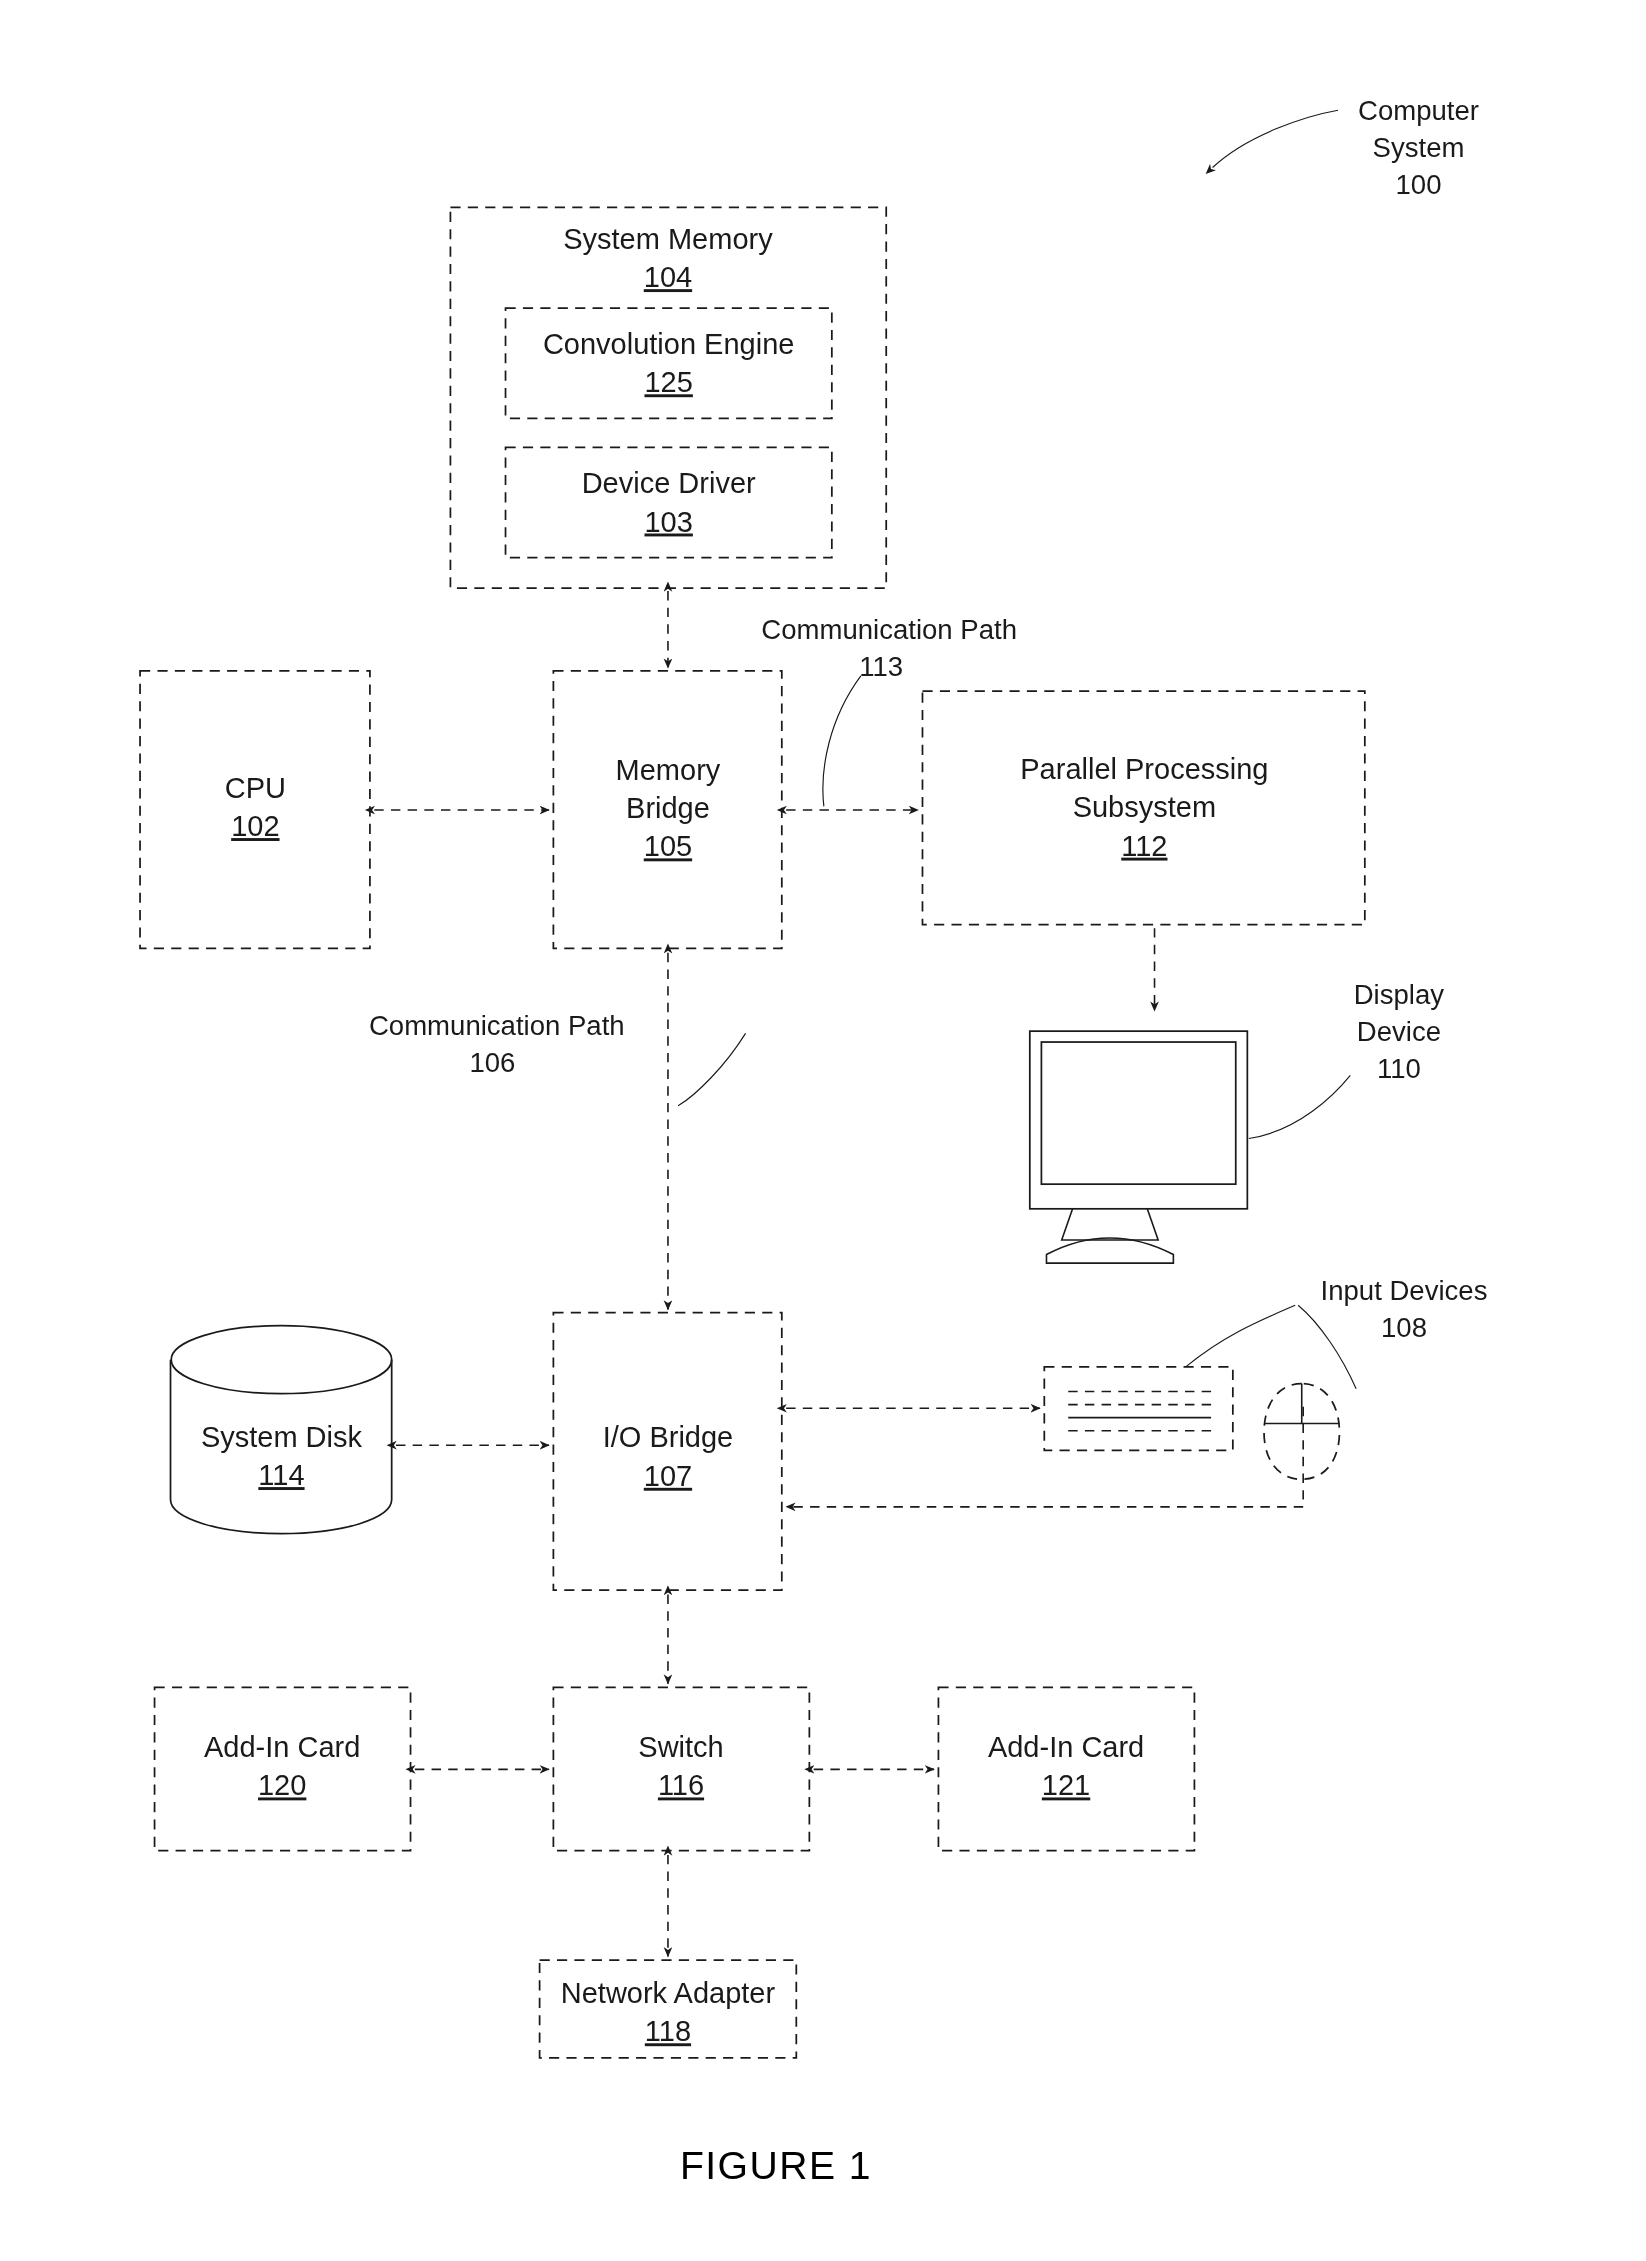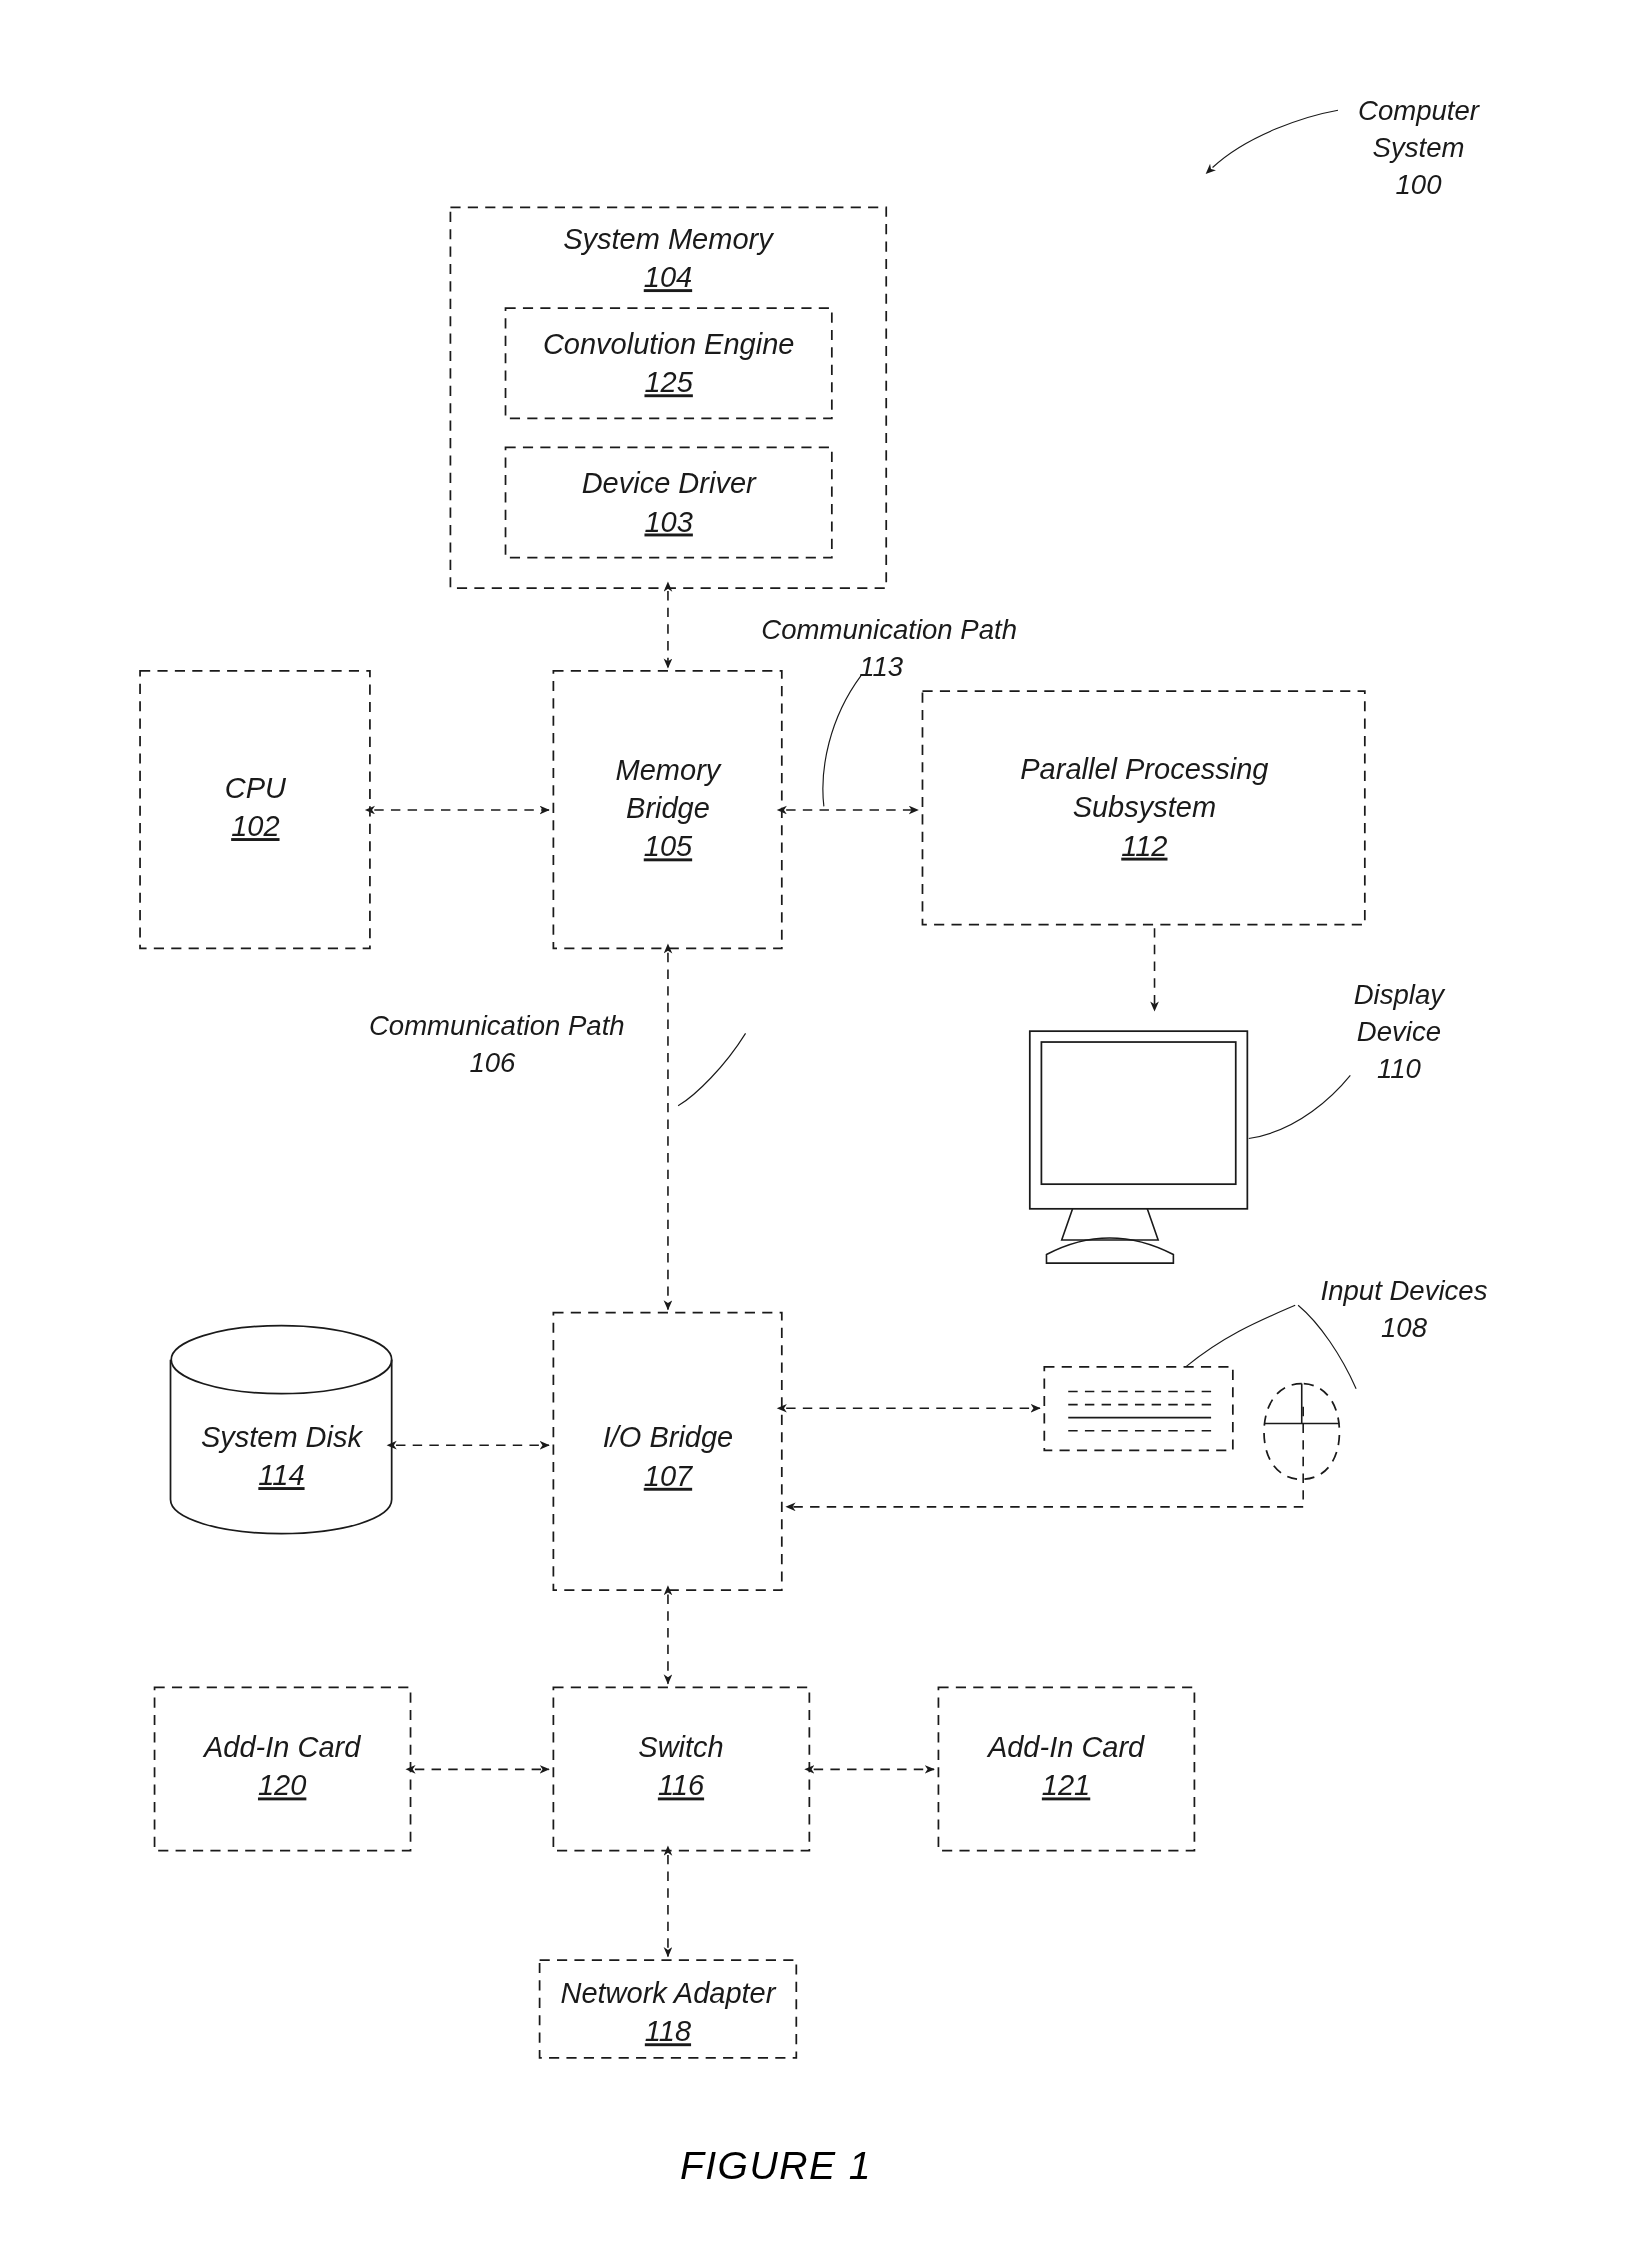--- a/index.html
+++ b/index.html
@@ -11,21 +11,20 @@
   body {
     font-family: "Liberation Sans", "DejaVu Sans", sans-serif;
     color: #000000;
   }
   #page {
     position: relative;
     width: 1647px;
     height: 2261px;
     background: #ffffff;
     overflow: hidden;
-    font-style: italic;
   }
   #figure-svg {
     position: absolute;
     left: 0;
     top: 0;
     width: 1647px;
     height: 2261px;
   }
   .blk-label {
     font-size: 40px;

